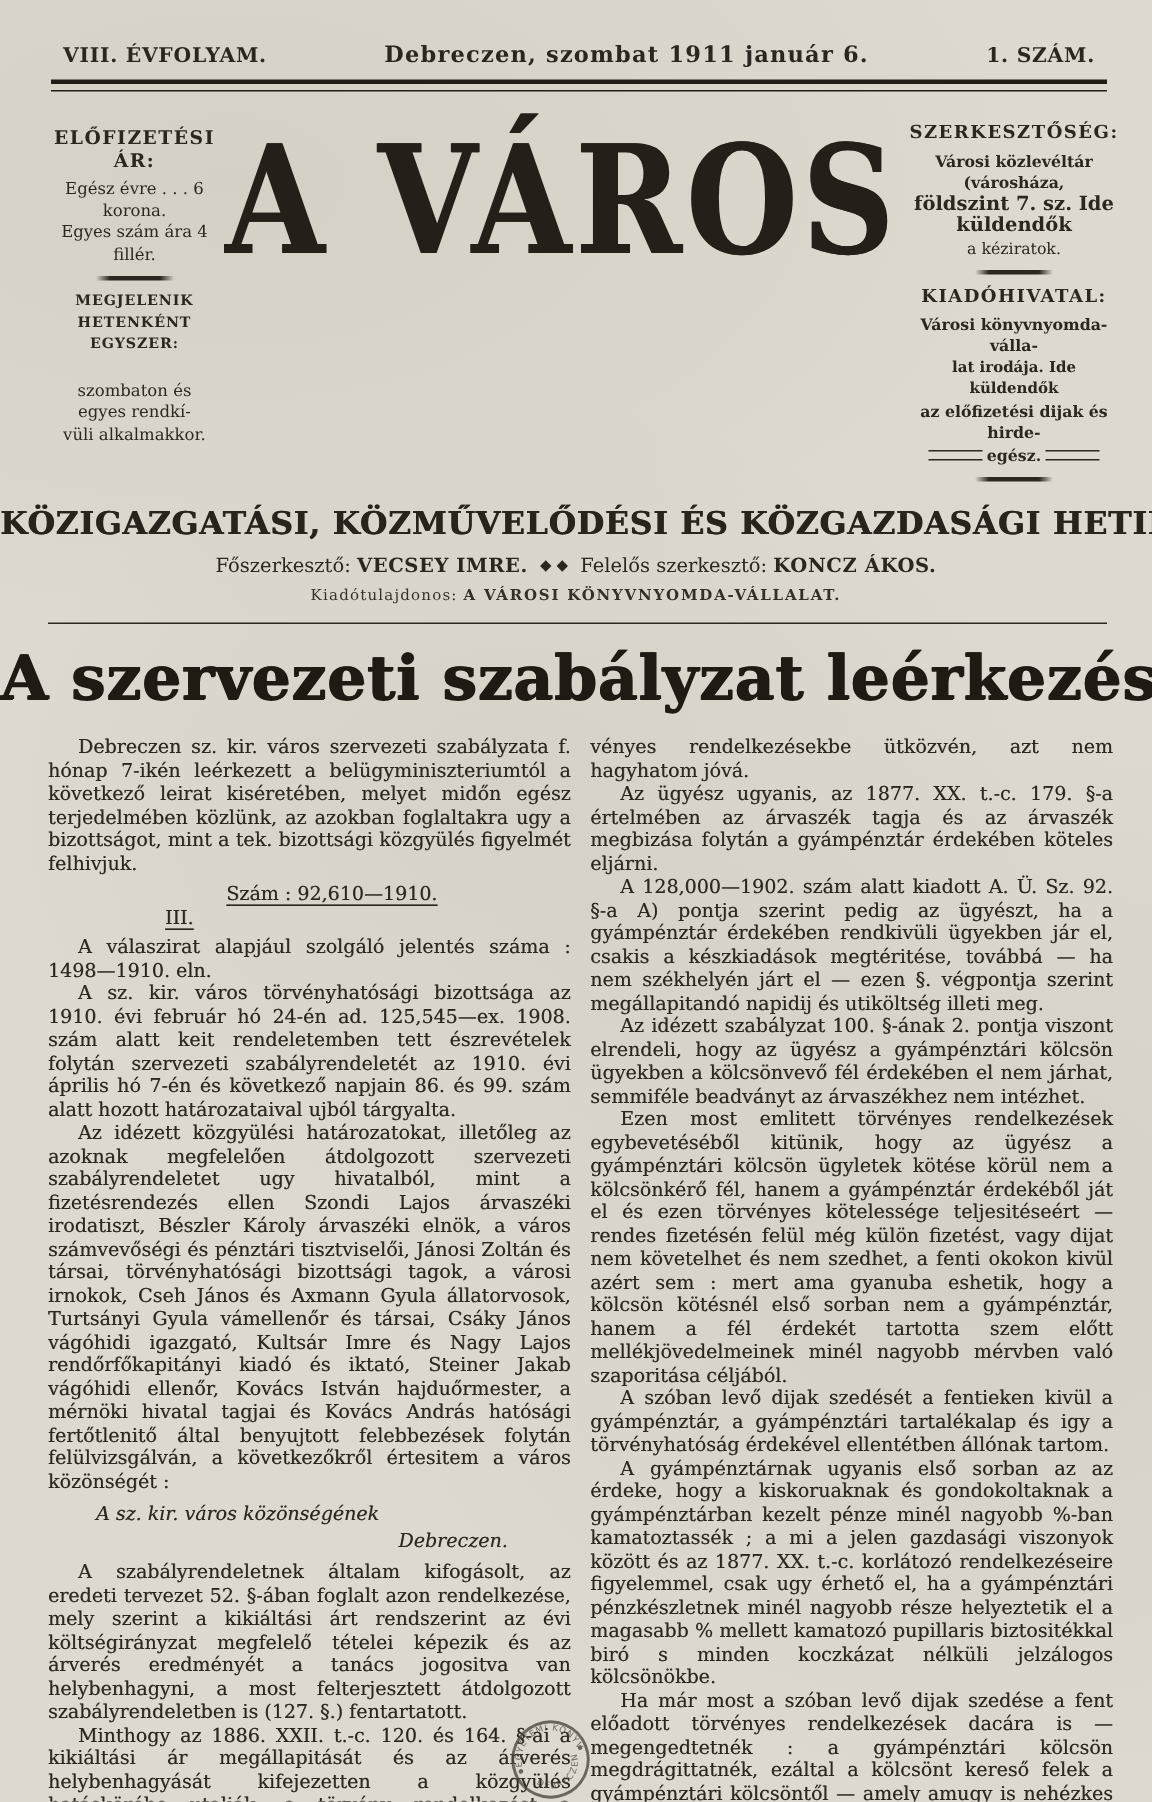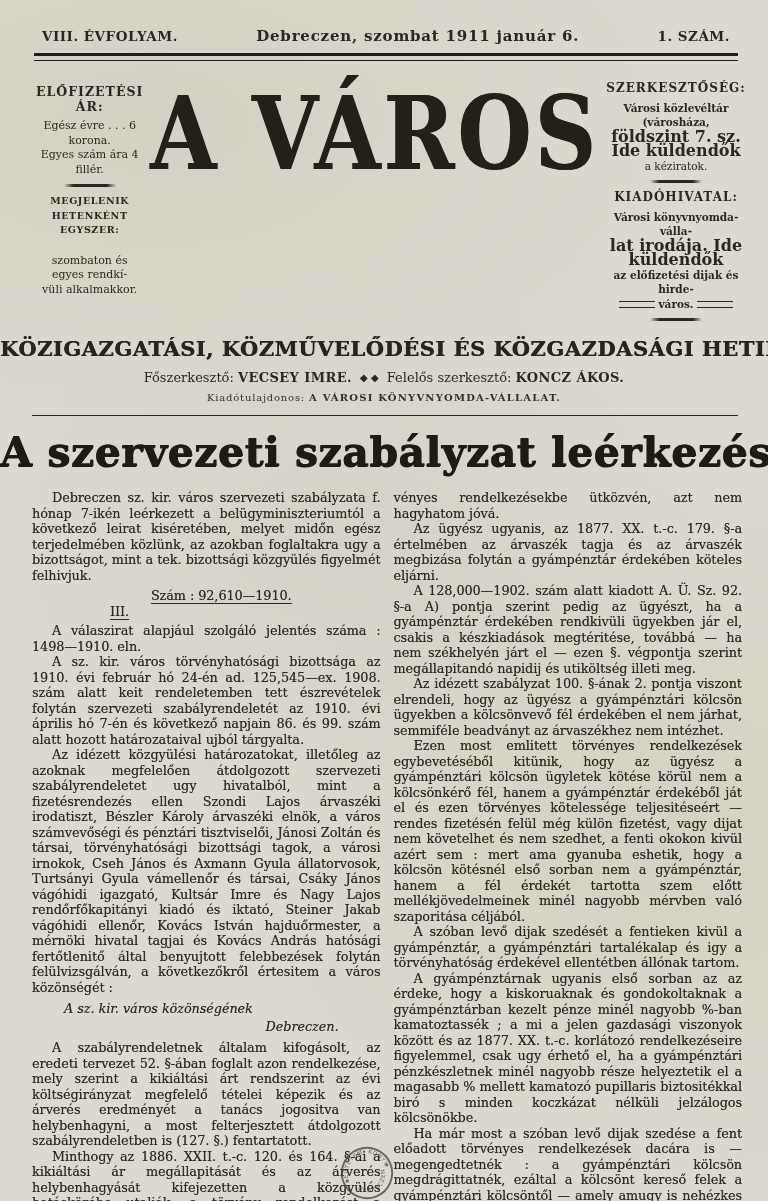--- a/index.html
+++ b/index.html
@@ -101,29 +101,29 @@
       <div>vüli alkalmakkor.</div>
     </div>
 
     <div class="paper-title">
       <h1>A VÁROS</h1>
     </div>
 
     <div class="mh-box" style="padding-top:10px;">
       <div class="bx-head" style="font-size:12px">SZERKESZTŐSÉG:</div>
       <div style="font-weight:bold;font-size:10.5px">Városi közlevéltár (városháza,</div>
-      <div style="font-weight:bold;font-size:16px">földszint 7. sz. Ide küldendők</div>
+      <div style="font-weight:bold;font-size:13px">földszint 7. sz. Ide küldendők</div>
       <div style="font-weight:normal;font-size:10.5px">a kéziratok.</div>
       <div class="box-divider"></div>
       <div class="bx-head" style="font-size:12px">KIADÓHIVATAL:</div>
       <div style="font-weight:bold;font-size:10.5px">Városi könyvnyomda-válla-</div>
-      <div style="font-weight:bold;font-size:16px">lat irodája. Ide küldendők</div>
+      <div style="font-weight:bold;font-size:10px">lat irodája. Ide küldendők</div>
       <div style="font-weight:bold;font-size:10.5px">az előfizetési dijak és hirde-</div>
       <div style="font-weight:bold;font-size:10.5px">
-        <span class="dbl-rule"></span><span>város.</span><span class="dbl-rule"></span>
+        <span class="dbl-rule"></span><span>egész.</span><span class="dbl-rule"></span>
       </div>
       <div class="box-divider"></div>
     </div>
   </div>
 
   <div class="subtitle">KÖZIGAZGATÁSI, KÖZMŰVELŐDÉSI ÉS KÖZGAZDASÁGI HETILAP.</div>
 
   <div class="editors">
     <span>Főszerkesztő:</span>
     <b>VECSEY IMRE.</b>

